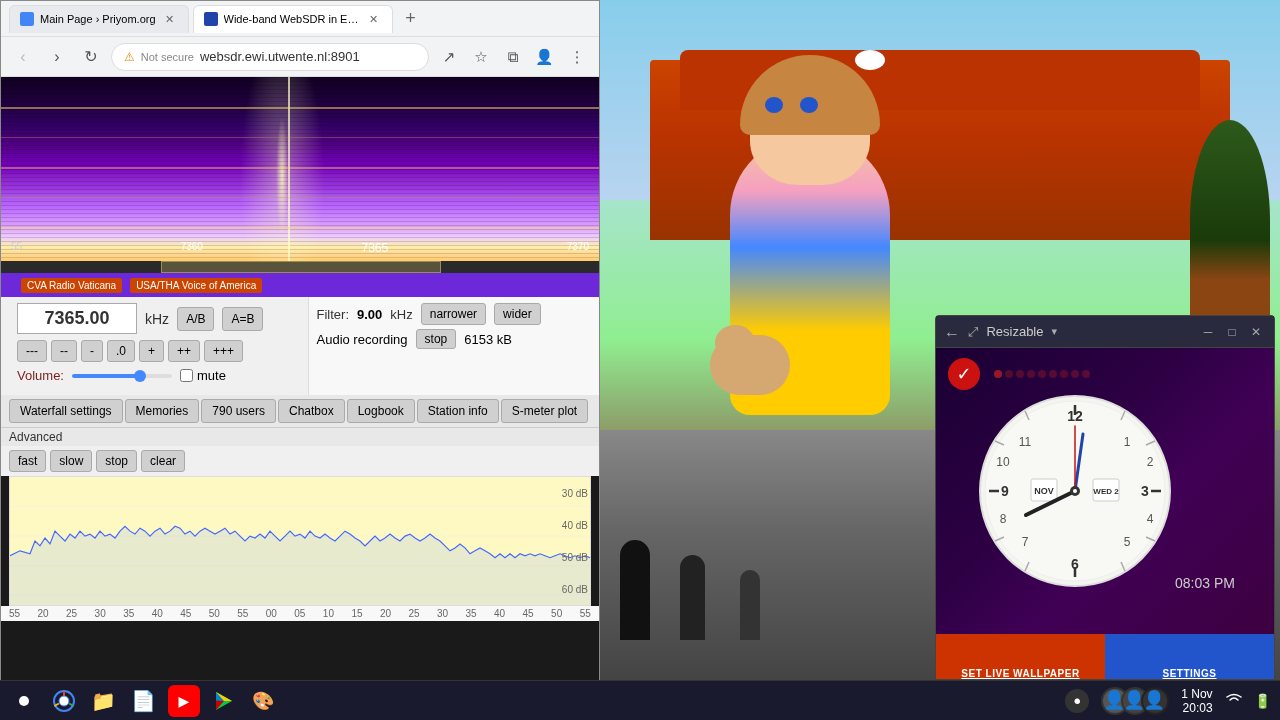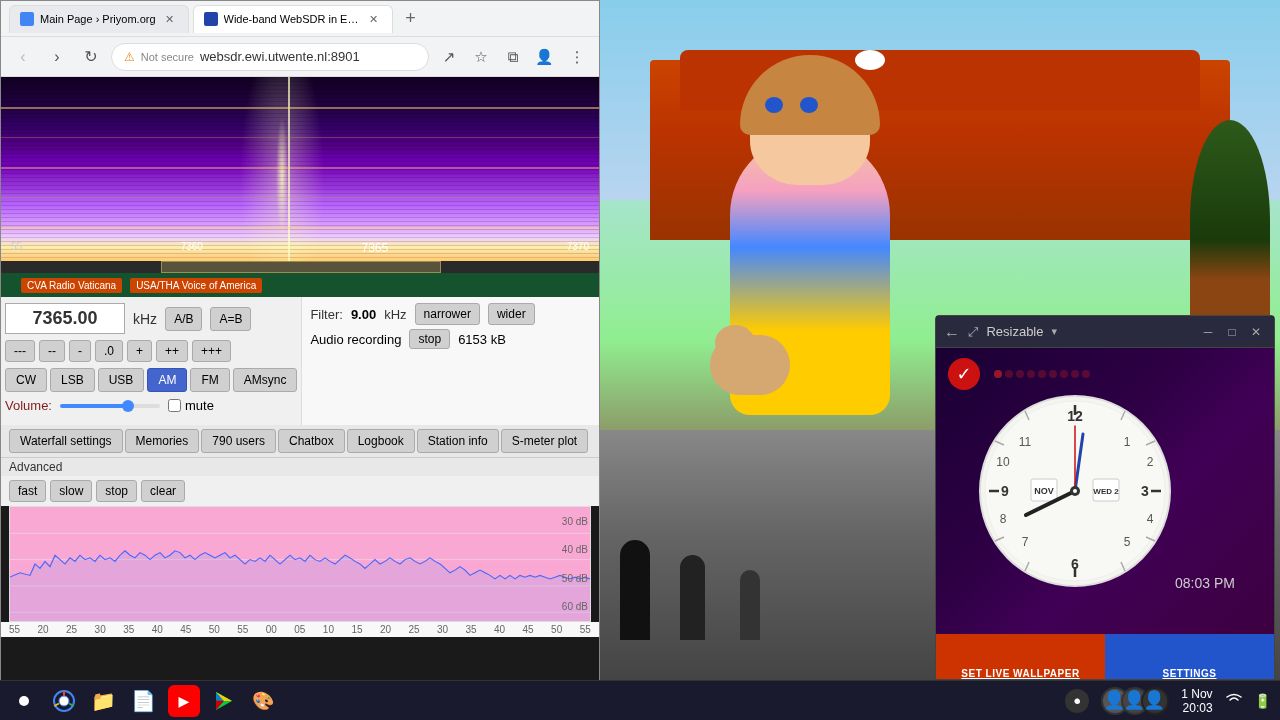--- a/index.html
+++ b/index.html
@@ -197,21 +197,21 @@
       color: #ccc;
       font-size: 11px;
     }
 
     .station-labels {
       position: absolute;
       bottom: 0;
       left: 0;
       right: 0;
       height: 24px;
-      background: #14532d;
+      background: #6d28d9;
       display: flex;
       gap: 8px;
       align-items: center;
       padding: 0 20px;
     }
 
     .station-badge {
       background: #cc4400;
       color: #fff;
       font-size: 10px;
@@ -391,23 +391,23 @@
       background: #d0d0d0;
       border: 1px solid #aaa;
       padding: 3px 8px;
       font-size: 12px;
       cursor: pointer;
       border-radius: 3px;
     }
 
     
     .spectrum-chart {
-      background: #f9a8d4;
+      background: #fef9c3;
       position: relative;
-      height: 116px;
+      height: 130px;
       margin: 0 8px;
       border: 1px solid #ddd;
       overflow: hidden;
     }
 
     .spectrum-svg {
       width: 100%;
       height: 100%;
     }
 
@@ -597,21 +597,21 @@
     }
 
     
     .two-col {
       display: flex;
       gap: 0;
     }
 
     .left-col {
       flex: 1;
-      padding: 6px 4px;
+      padding: 6px 16px;
       border-right: 1px solid #ddd;
       background: #f0f0f0;
     }
 
     .right-col {
       flex: 1;
       padding: 6px 8px;
       background: #f8f8f8;
     }
     .dots-row {
@@ -766,28 +766,20 @@
         <div class="tune-btns">
           <button class="tune-btn">---</button>
           <button class="tune-btn">--</button>
           <button class="tune-btn">-</button>
           <button class="tune-btn">.0</button>
           <button class="tune-btn">+</button>
           <button class="tune-btn">++</button>
           <button class="tune-btn">+++</button>
         </div>
 
-        <div class="mode-btns">
-          <button class="mode-btn">CW</button>
-          <button class="mode-btn">LSB</button>
-          <button class="mode-btn">USB</button>
-          <button class="mode-btn active">AM</button>
-          <button class="mode-btn">FM</button>
-          <button class="mode-btn">AMsync</button>
-        </div>
 
         <div class="volume-row">
           <span class="vol-label">Volume:</span>
           <div class="vol-slider">
             <div class="vol-thumb"></div>
           </div>
           <div class="mute-check">
             <input type="checkbox" style="">
             <span>mute</span>
           </div>

